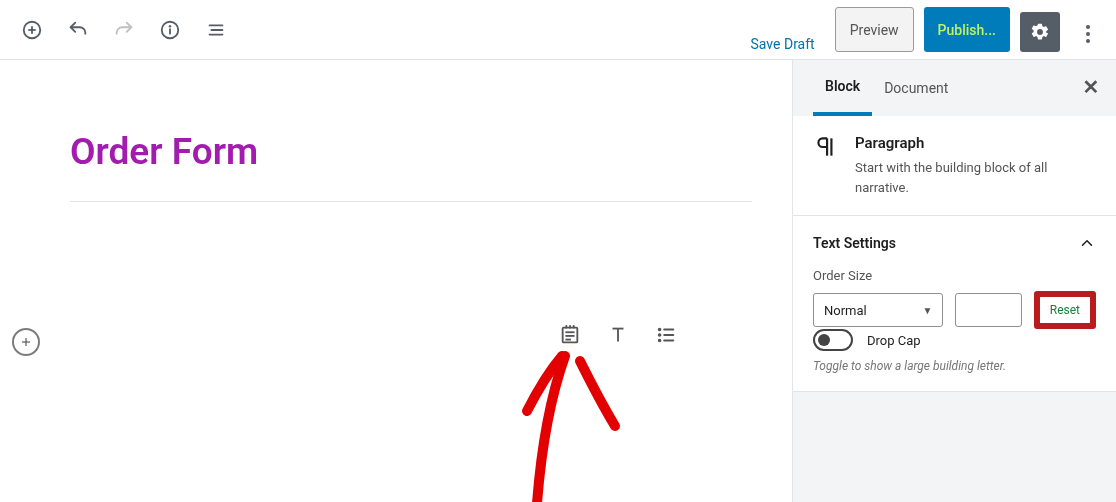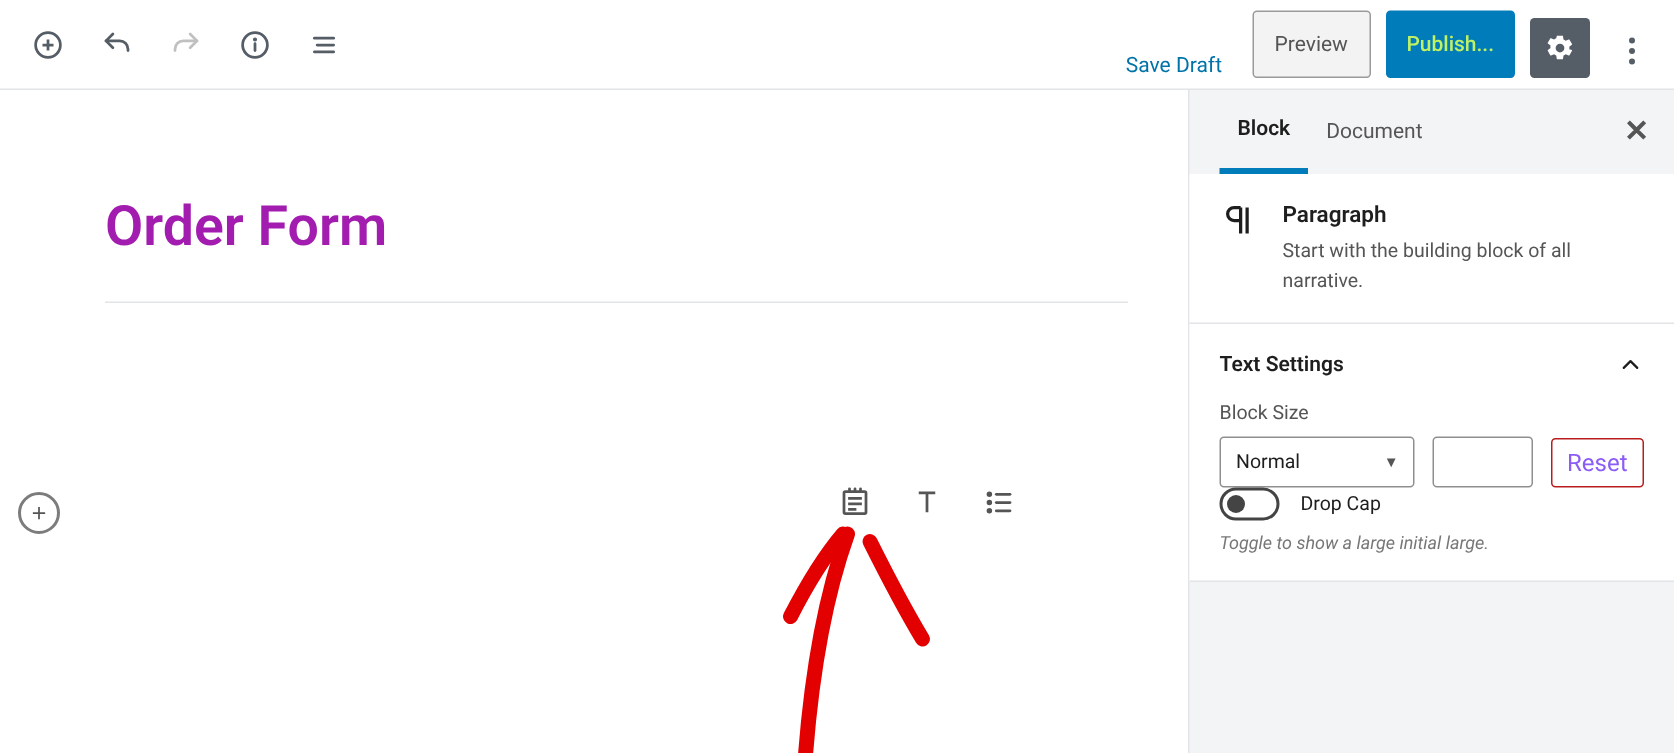--- a/index.html
+++ b/index.html
@@ -98,21 +98,21 @@
   .select {
     width: 140px; height: 34px; border: 1px solid #8f8f8f; border-radius: 3px;
     display: inline-flex; align-items: center; justify-content: space-between;
     padding: 0 10px; background: #fff; font-size: 13px; cursor: pointer;
   }
   .select .caret { font-size: 10px; color: #555; }
   .num-input {
     width: 72px; height: 34px; border: 1px solid #8f8f8f; border-radius: 3px; background: #fff;
   }
   .reset {
-    color: #8b5cf6; font-size: 16px; border: 1px solid #b91c1c; border-radius: 3px;
+    color: #15803d; font-size: 12px; border: 6px solid #b91c1c; border-radius: 3px;
     padding: 6px 10px; background: #fff; cursor: default;
   }
 
   .toggle-row { display: flex; align-items: center; gap: 14px; }
   .toggle {
     width: 40px; height: 22px; border: 2px solid #444; border-radius: 20px;
     position: relative; cursor: pointer; background: transparent;
   }
   .toggle::after {
     content: ""; position: absolute; width: 12px; height: 12px; border-radius: 50%;
@@ -252,30 +252,30 @@
     </div>
 
     <div class="panel">
       <div class="panel-head">
         <span>Text Settings</span>
         <svg viewBox="0 0 24 24">
             <polyline points="6 15 12 9 18 15" stroke-width="2" stroke-linecap="round" stroke-linejoin="round"></polyline>
           </svg>
       </div>
 
-      <div class="field-label">Block Size</div>
+      <div class="field-label">Order Size</div>
       <div class="row">
         <div class="select">
           <span>Normal</span>
           <span class="caret">▼</span>
         </div>
         <div class="num-input"></div>
         <div class="reset">Reset</div>
       </div>
 
       <div class="toggle-row">
         <div class="toggle"></div>
         <span>Drop Cap</span>
       </div>
-      <div class="hint">Toggle to show a large initial large.</div>
+      <div class="hint">Toggle to show a large building letter.</div>
     </div>
   </div>
 </div>
 
 </body></html>

